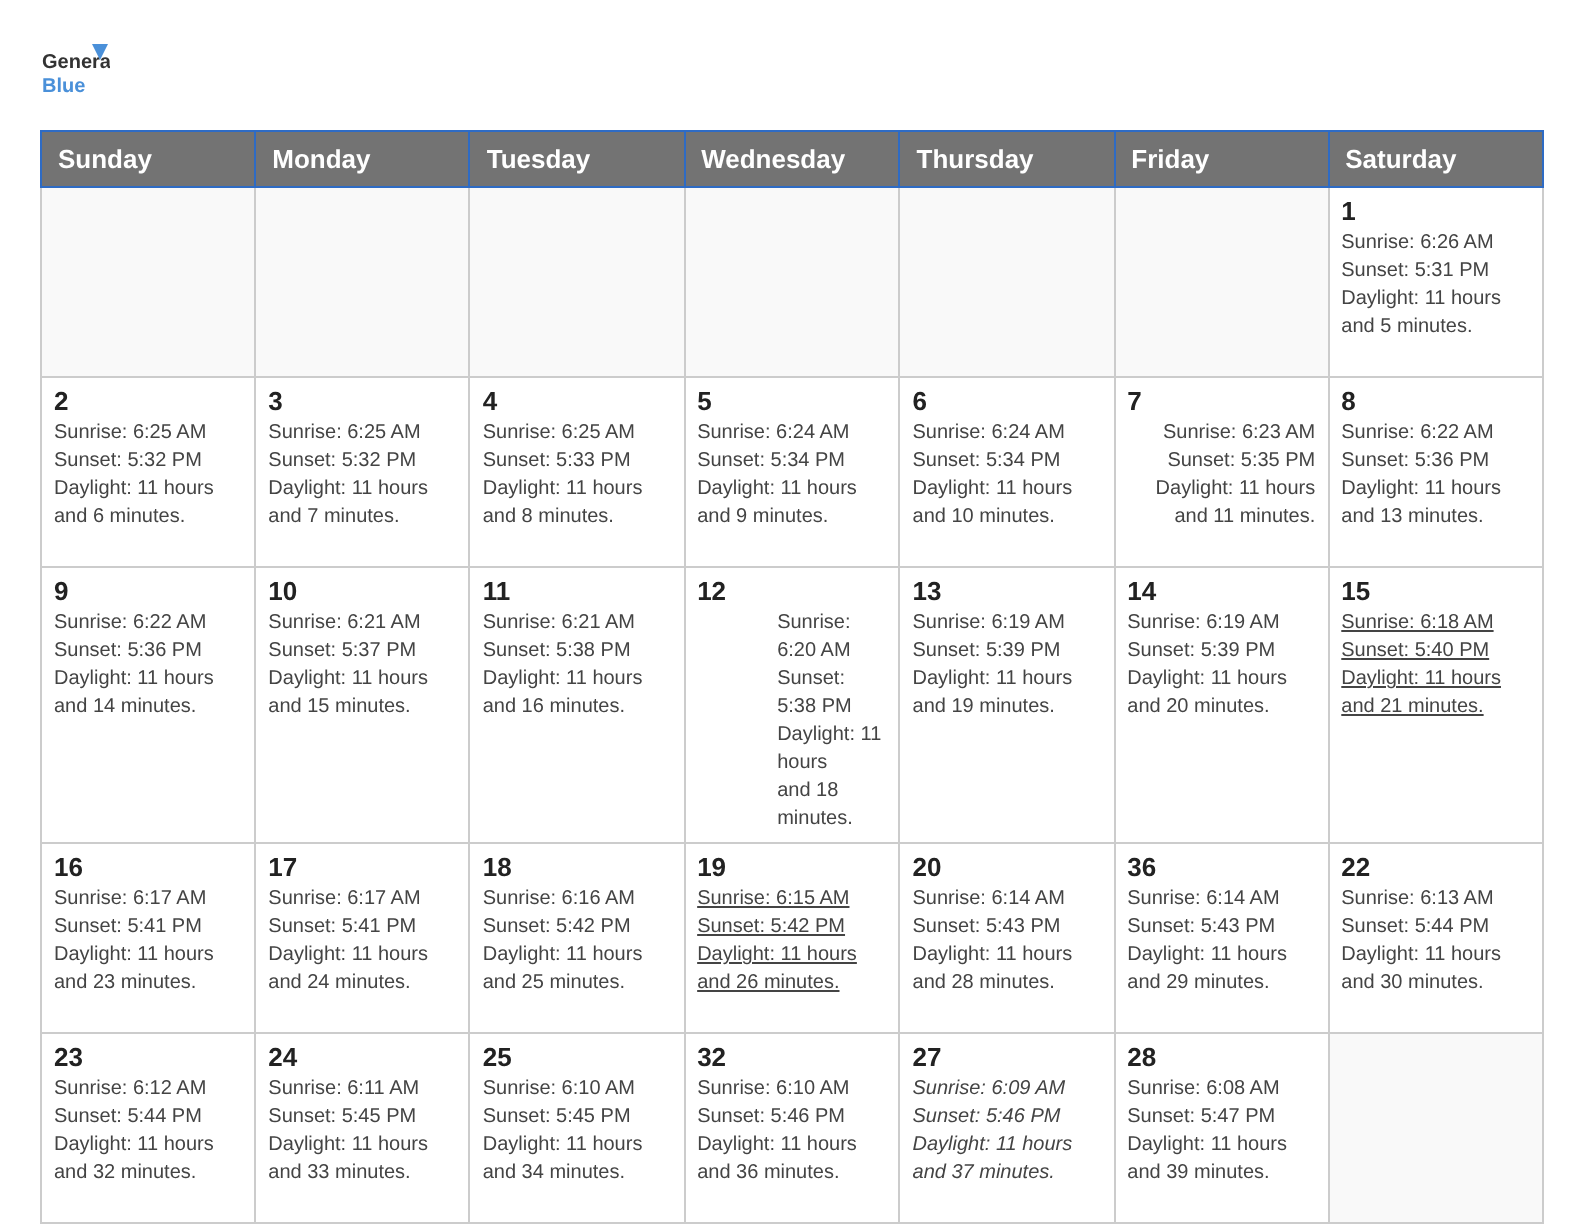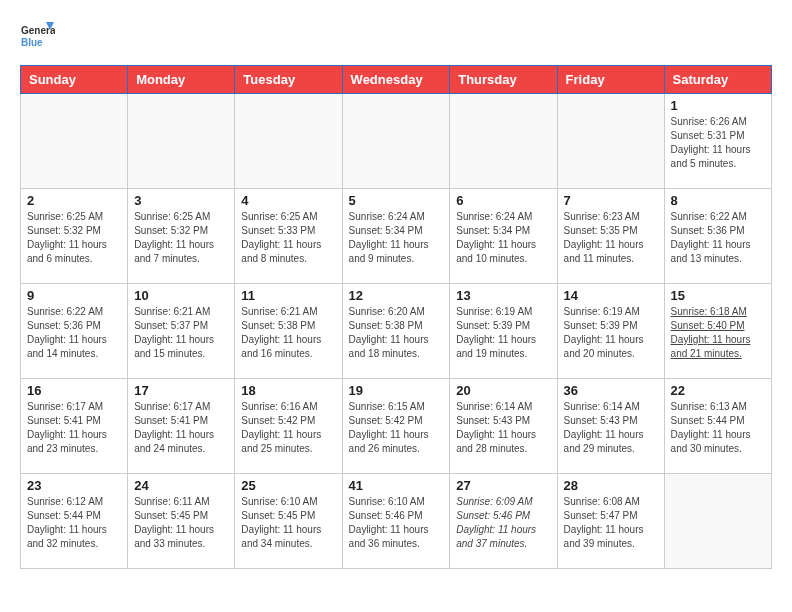--- a/index.html
+++ b/index.html
@@ -32,21 +32,21 @@
     .location-title {
       font-size: 16px;
       color: #555;
     }
     .calendar {
       width: 100%;
       border-collapse: collapse;
       border: 1px solid #ccc;
     }
     .calendar th {
-      background: #ef4444;
+      background: #737373;
       color: #fff;
       text-align: left;
       padding: 6px 8px;
       font-size: 13px;
       border: 1px solid #2e6bc4;
     }
     .calendar td {
       vertical-align: top;
       border: 1px solid #ccc;
       padding: 4px 6px;
@@ -154,21 +154,21 @@
         </td>
         <td>
           <div class="day-number">6</div>
           <div class="day-info" style="white-space: pre-line;">Sunrise: 6:24 AM
 Sunset: 5:34 PM
 Daylight: 11 hours
 and 10 minutes.</div>
         </td>
         <td>
           <div class="day-number">7</div>
-          <div class="day-info" style="white-space: pre-line;">Sunrise: 6:23 AM
+          <div class="day-info" style="white-space: pre-line; text-align: right;">Sunrise: 6:23 AM
 Sunset: 5:35 PM
 Daylight: 11 hours
 and 11 minutes.</div>
         </td>
         <td>
           <div class="day-number">8</div>
           <div class="day-info" style="white-space: pre-line;">Sunrise: 6:22 AM
 Sunset: 5:36 PM
 Daylight: 11 hours
 and 13 minutes.</div>
@@ -191,21 +191,21 @@
         </td>
         <td>
           <div class="day-number">11</div>
           <div class="day-info" style="white-space: pre-line;">Sunrise: 6:21 AM
 Sunset: 5:38 PM
 Daylight: 11 hours
 and 16 minutes.</div>
         </td>
         <td>
           <div class="day-number">12</div>
-          <div class="day-info" style="white-space: pre-line;">Sunrise: 6:20 AM
+          <div class="day-info" style="white-space: pre-line; margin-left: 40px;">Sunrise: 6:20 AM
 Sunset: 5:38 PM
 Daylight: 11 hours
 and 18 minutes.</div>
         </td>
         <td>
           <div class="day-number">13</div>
           <div class="day-info" style="white-space: pre-line;">Sunrise: 6:19 AM
 Sunset: 5:39 PM
 Daylight: 11 hours
 and 19 minutes.</div>
@@ -242,21 +242,21 @@
         </td>
         <td>
           <div class="day-number">18</div>
           <div class="day-info" style="white-space: pre-line;">Sunrise: 6:16 AM
 Sunset: 5:42 PM
 Daylight: 11 hours
 and 25 minutes.</div>
         </td>
         <td>
           <div class="day-number">19</div>
-          <div class="day-info" style="white-space: pre-line;">Sunrise: 6:15 AM
+          <div class="day-info" style="white-space: pre-line; text-decoration: underline;">Sunrise: 6:15 AM
 Sunset: 5:42 PM
 Daylight: 11 hours
 and 26 minutes.</div>
         </td>
         <td>
           <div class="day-number">20</div>
           <div class="day-info" style="white-space: pre-line;">Sunrise: 6:14 AM
 Sunset: 5:43 PM
 Daylight: 11 hours
 and 28 minutes.</div>
@@ -292,21 +292,21 @@
 and 33 minutes.</div>
         </td>
         <td>
           <div class="day-number">25</div>
           <div class="day-info" style="white-space: pre-line;">Sunrise: 6:10 AM
 Sunset: 5:45 PM
 Daylight: 11 hours
 and 34 minutes.</div>
         </td>
         <td>
-          <div class="day-number">41</div>
+          <div class="day-number">32</div>
           <div class="day-info" style="white-space: pre-line;">Sunrise: 6:10 AM
 Sunset: 5:46 PM
 Daylight: 11 hours
 and 36 minutes.</div>
         </td>
         <td>
           <div class="day-number">27</div>
           <div class="day-info" style="white-space: pre-line; font-style: italic;">Sunrise: 6:09 AM
 Sunset: 5:46 PM
 Daylight: 11 hours

